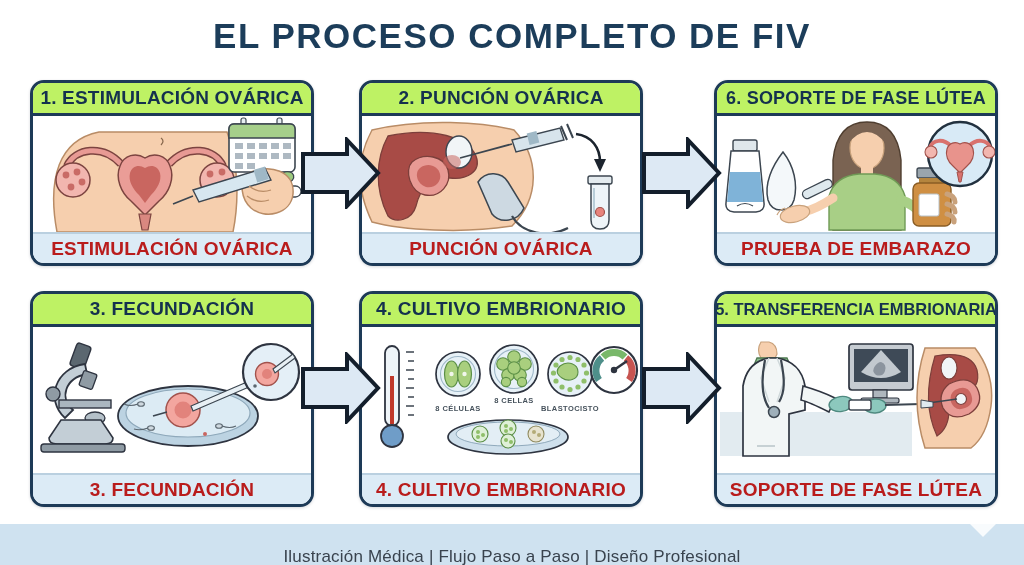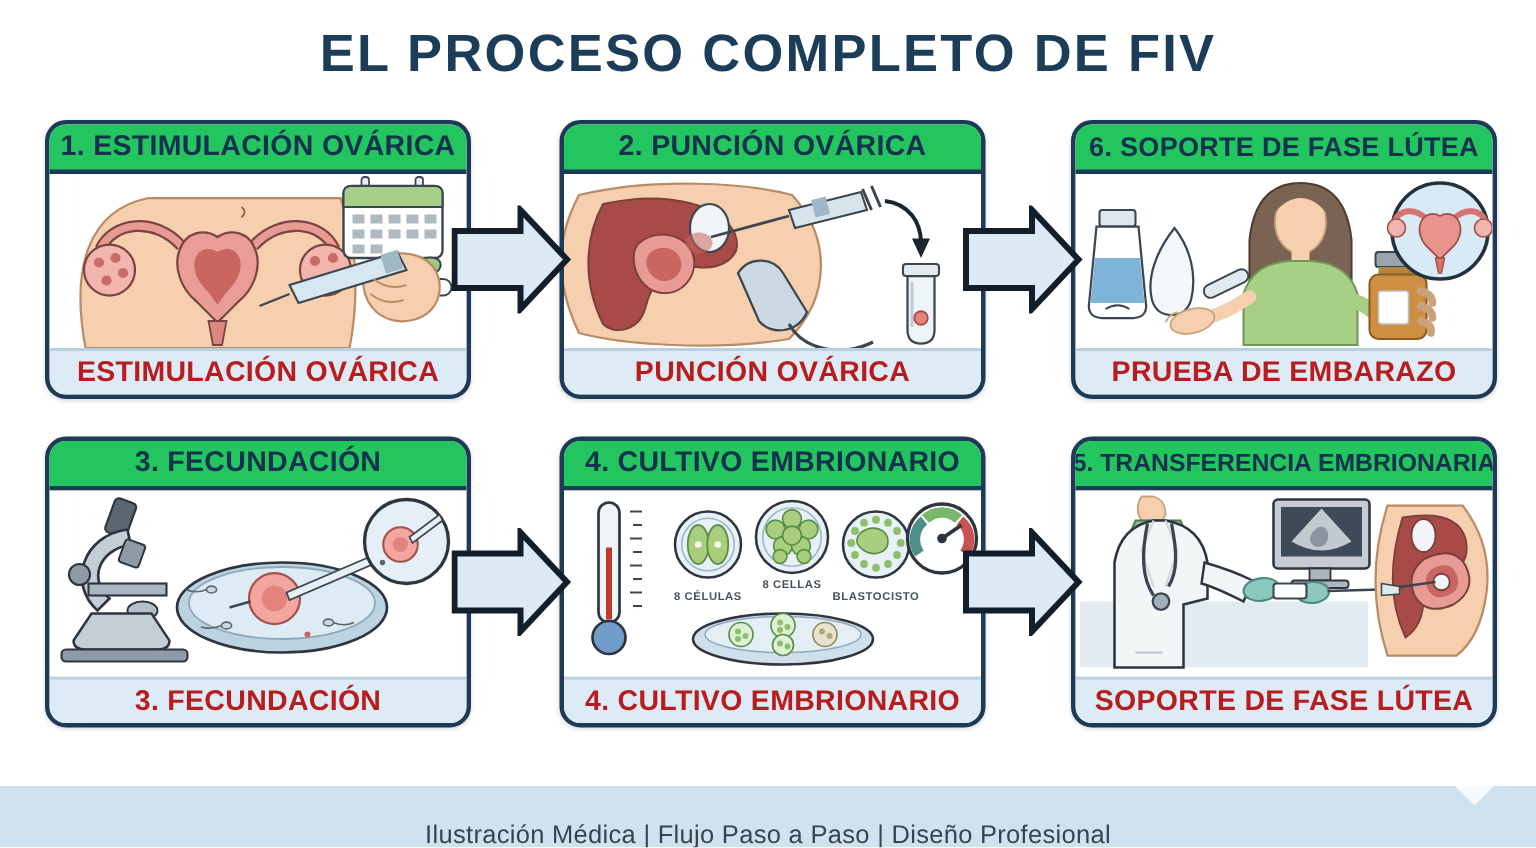--- a/index.html
+++ b/index.html
@@ -21,25 +21,25 @@
     position: absolute;
     width: 284px;
     background: #ffffff;
     border: 3px solid #1d3a57;
     border-radius: 14px;
     display: flex; flex-direction: column;
     overflow: hidden;
     box-shadow: 0 1px 3px rgba(20,40,60,.18);
   }
   .row1 { top: 80px; height: 186px; }
-  .row2 { top: 291px; height: 194px; }
-  .col1 { left: 30px; } .col2 { left: 373px; } .col3 { left: 714px; justify-content: center; }
+  .row2 { top: 291px; height: 216px; }
+  .col1 { left: 30px; } .col2 { left: 359px; } .col3 { left: 714px; justify-content: center; }
   .panel-header {
     flex: 0 0 33px;
-    background: #22c55e;
+    background: #bef264;
     border-bottom: 3px solid #1d3a57;
     color: #14314e;
     font-weight: bold; font-size: 19px; letter-spacing: .2px;
     display: flex; align-items: center; justify-content: center;
     white-space: nowrap;
   }
   .panel-header.hdr-md { font-size: 18px; }
   .panel-header.hdr-sm { font-size: 16.5px; letter-spacing: 0; }
   .panel-body { flex: 1 1 auto; background: #ffffff; position: relative; }
   .panel-body svg { display:block; width: 100%; height: 100%; }

